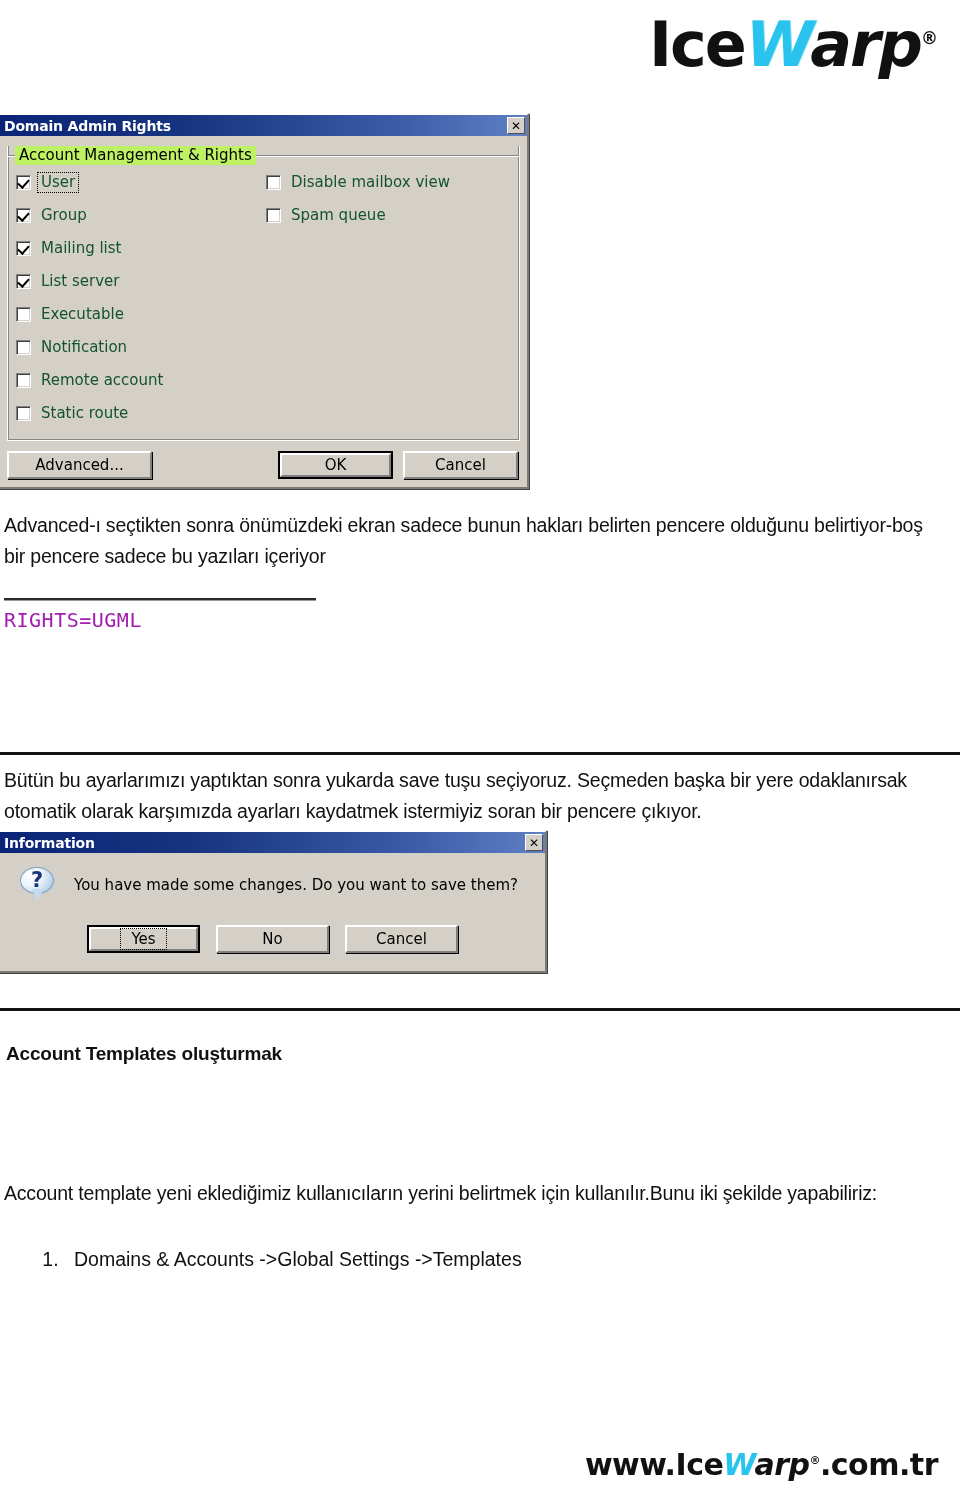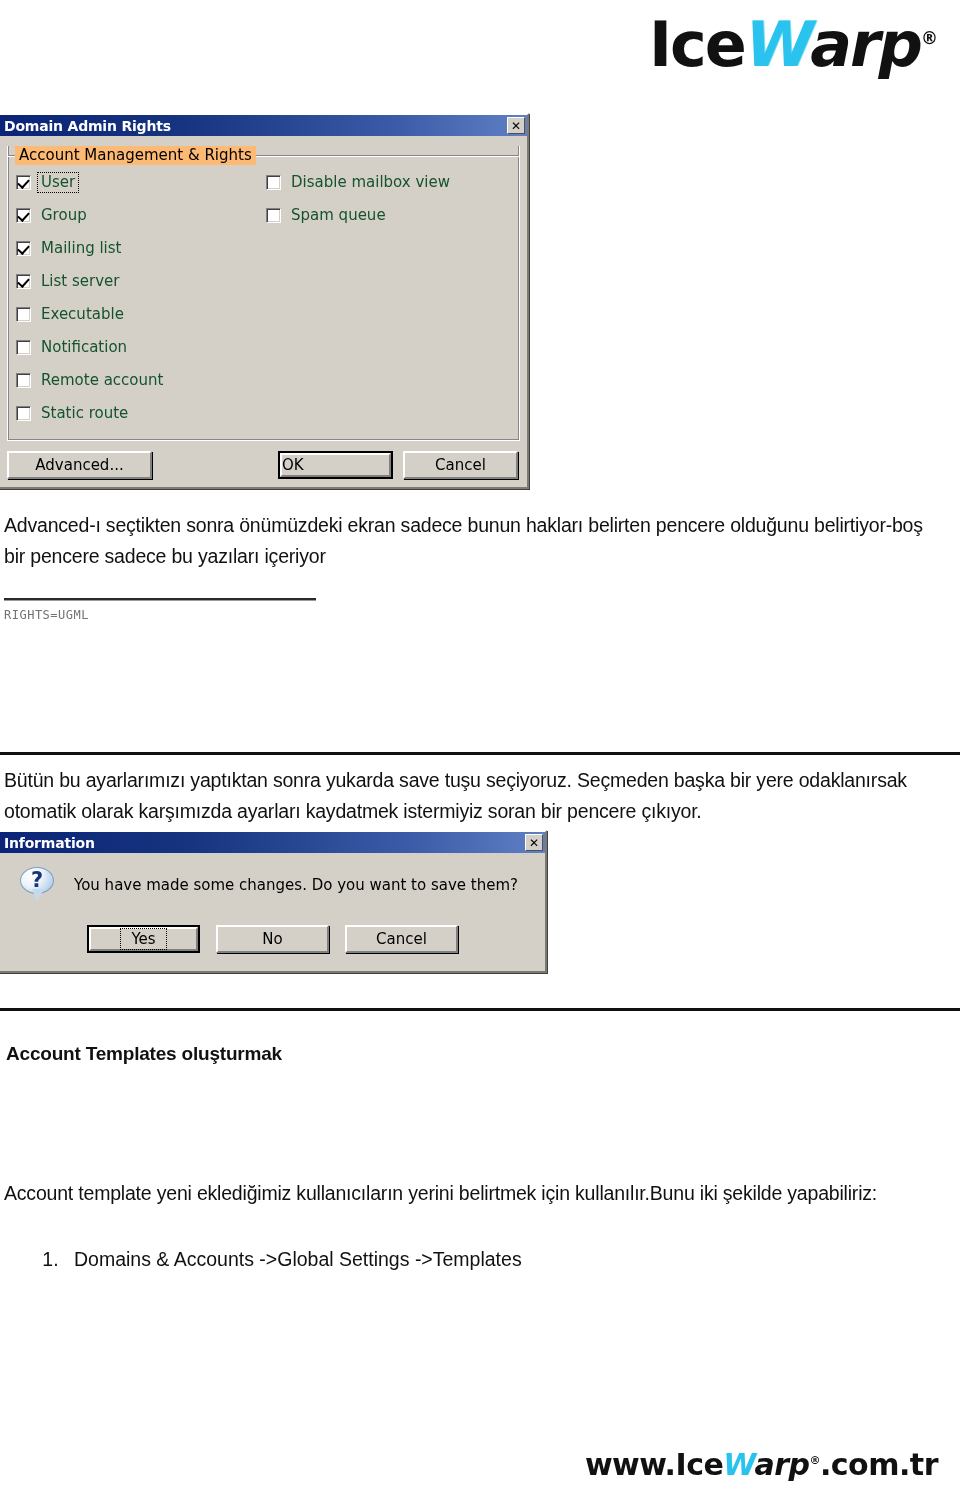--- a/index.html
+++ b/index.html
@@ -101,21 +101,21 @@
     border-top: 1px solid #868686;
   }
   .groupbox::after {
     content:"";
     position:absolute; left:0; right:0; top:10px;
     border-top: 1px solid #ffffff;
   }
   .gb-label {
     position: absolute;
     top: 0px; left: 7px;
-    background: #fdba74;
+    background: #bef264;
     padding: 0 4px;
     font-size: 15px;
     color: #000;
     z-index: 3;
     white-space: nowrap;
     line-height: 19px;
     font-family: "DejaVu Sans", sans-serif;
   }
   .gb-inner { padding-top: 20px; display:flex; }
   .col { display:flex; flex-direction: column; }
@@ -173,42 +173,42 @@
     cursor: pointer;
     user-select:none;
   }
   .btn.default { border: 2px solid #000; box-shadow: none; }
   .btn.default .inner {
     border-top: 2px solid #ffffff;
     border-left: 2px solid #ffffff;
     border-right: 2px solid #808080;
     border-bottom: 2px solid #808080;
     width: 100%; height: 100%;
-    display:flex; align-items:center; justify-content:flex-start;
+    display:flex; align-items:center; justify-content:center;
   }
   .btn .focusrect {
     border: 1px dotted #000;
     padding: 1px 10px;
   }
 
   
   .ptext {
     position: absolute;
     font-family: "Liberation Sans", sans-serif;
     font-size: 19.5px;
     color: #111;
     line-height: 31px;
     letter-spacing: -0.2px;
   }
   .ptext.bold { font-weight: bold; font-size: 19px; }
   .mono {
     position:absolute;
     font-family: "DejaVu Sans Mono", monospace;
-    font-size: 12px;
-    color: #737373;
+    font-size: 20px;
+    color: #a21caf;
     letter-spacing: 0.5px;
   }
   .hr-short {
     position:absolute;
     border-top: 2px solid #2b2b2b;
     border-bottom: 1px solid #9a9a9a;
     height: 0;
   }
   .hr-full {
     position:absolute;

